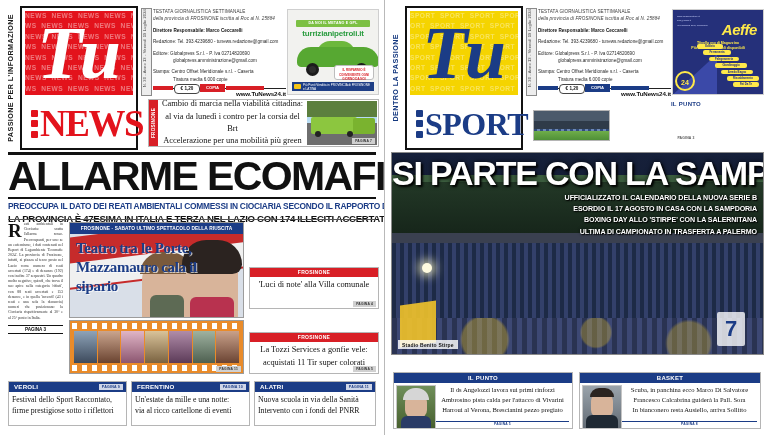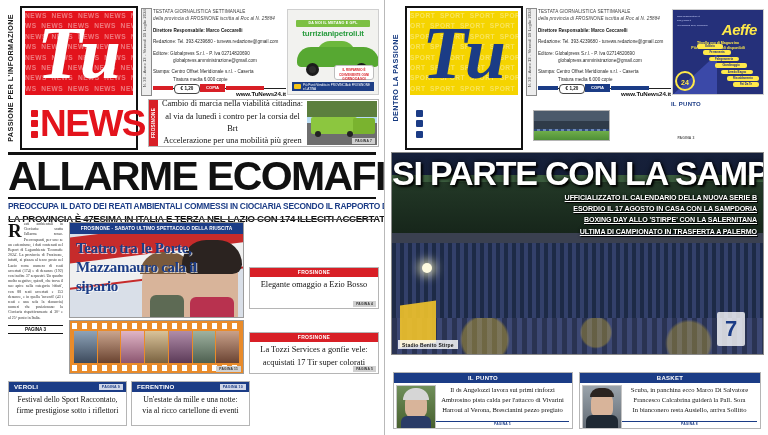--- a/index.html
+++ b/index.html
@@ -30,21 +30,21 @@
   .tu{position:absolute;left:0;right:0;top:-4px;text-align:center;
     font-family:"Liberation Serif",serif;font-style:italic;font-weight:700;
     font-size:74px;color:#ffffff;line-height:92px;
     text-shadow:0 0 1px rgba(0,0,0,.15);}
   .logo-right .tu{color:#1b3c86;}
   .logo-bottom{position:absolute;left:3px;right:3px;top:90px;height:51px;
     display:flex;align-items:center;}
   .dots{display:flex;flex-direction:column;gap:3.5px;margin-left:6px;}
   .dots i{display:block;width:7px;height:7px;background:#e3131c;border-radius:1px;}
   .logo-right .dots i{background:#1b3c86;}
-  .newsword{font-family:Liberation Sans, sans-serif;font-weight:700;
+  .newsword{font-family:Liberation Serif, serif;font-weight:700;
     font-size:37px;letter-spacing:-1.5px;color:#e3131c;margin-left:2px;
     line-height:38px;}
   .logo-right .newsword{color:#1b3c86;font-size:32px;letter-spacing:-.5px;}
 
   
   .datestrip{position:absolute;top:8px;width:9px;height:86px;
     border:1px solid #8a8a8a;background:#ededed;}
   .datestrip span{writing-mode:vertical-rl;transform:rotate(180deg);
     display:block;font-family:"Liberation Sans",sans-serif;font-size:4.1px;
     color:#3a3a3a;white-space:nowrap;padding:2px 0 0 1.6px;letter-spacing:.1px;}
@@ -179,21 +179,21 @@
 
   
   .promo{position:absolute;border:1px solid #b5b5b5;box-sizing:border-box;background:#fff;}
   .promo .p-head{position:absolute;left:0;right:0;top:0;height:10px;background:#1b3c86;}
   .promo .p-name{position:absolute;left:5px;top:0;color:#fff;
     font-family:"Liberation Sans",sans-serif;font-weight:700;font-size:6.2px;
     line-height:10px;letter-spacing:.2px;}
   .promo .p-pg{position:absolute;right:3px;top:1.5px;background:#cfd6e8;color:#1b3c86;
     font-family:"Liberation Sans",sans-serif;font-weight:700;font-size:3.6px;
     padding:1px 3px;letter-spacing:.2px;}
-  .promo .p-body{position:absolute;left:3px;right:3px;top:12px;text-align:center;}
+  .promo .p-body{position:absolute;left:3px;right:3px;top:12px;text-align:left;}
   .promo .p-body div{font-size:7.8px;color:#111;line-height:11.4px;}
 
   
   .ilpunto{position:absolute;box-sizing:border-box;}
   .ilpunto .ip-img{position:absolute;left:0;top:11px;width:75px;bottom:6px;overflow:hidden;border:1px solid #b5b5b5;}
   .ilpunto .ip-kick{position:absolute;left:75px;right:0;top:0;height:11px;
     color:#1b3c86;font-family:"Liberation Sans",sans-serif;font-weight:700;
     font-size:6px;text-align:center;line-height:11px;letter-spacing:.3px;}
   .ilpunto .ip-band{position:absolute;left:75px;right:0;top:11px;height:24px;
     background:#1b3c86;border-top:2px solid #f5d400;border-bottom:2px solid #f5d400;
@@ -206,21 +206,21 @@
 
   
   .hero{position:absolute;overflow:hidden;border:1px solid #8a8a8a;box-sizing:border-box;}
   .hero .h-title{position:absolute;left:0;right:4px;top:2px;text-align:right;
     font-family:"Liberation Sans",sans-serif;font-weight:700;font-size:34px;
     color:#fff;letter-spacing:-1.2px;line-height:36px;white-space:nowrap;
     text-shadow:0 0 5px rgba(0,0,0,.85),2px 2px 2px rgba(0,0,0,.9);}
   .hero .h-subs{position:absolute;right:6px;top:40px;text-align:right;}
   .hero .h-subs div{font-family:"Liberation Sans",sans-serif;font-weight:700;
     font-size:7.1px;color:#fff;line-height:11.2px;letter-spacing:-.1px;white-space:nowrap;
-    text-shadow:0 0 3px rgba(0,0,0,.9),1px 1px 1px rgba(0,0,0,.95);text-decoration:underline;}
+    text-shadow:0 0 3px rgba(0,0,0,.9),1px 1px 1px rgba(0,0,0,.95);}
   .hero .h-logo{position:absolute;right:18px;bottom:8px;width:28px;height:34px;
     background:rgba(255,255,255,.78);border-radius:2px;}
   .hero .h-logo:after{content:"7";position:absolute;inset:0;text-align:center;
     line-height:34px;font-family:"Liberation Sans",sans-serif;font-weight:700;
     font-size:22px;color:#1b3c86;}
   .hero .h-stadio{position:absolute;left:6px;bottom:5px;background:rgba(255,255,255,.82);
     color:#111;font-family:"Liberation Sans",sans-serif;font-weight:700;font-size:5px;
     padding:1.5px 4px;letter-spacing:.2px;}
 
   
@@ -363,30 +363,30 @@
       <div style="position:absolute;left:112px;top:6px;width:60px;height:34px;border-radius:30px 30px 12px 12px;background:#2b2320;"></div>
       <div style="position:absolute;left:120px;bottom:0;width:44px;height:20px;background:#b8324f;border-radius:6px 6px 0 0;"></div>
     </div>
     <div class="f-title">Teatro tra le Porte, Mazzamauro cala il sipario</div>
   </div>
 
 
   <div class="rail" style="left:249px;top:267px;width:130px;height:42px;">
     <div class="r-kick">FROSINONE</div>
     <div class="r-body">
-      <div>Elegante omaggio a Ezio Bosso</div>
+      <div>'Luci di note' alla Villa comunale</div>
     </div>
     <div class="pagref">PAGINA 4</div>
   </div>
 
   <div class="rail" style="left:249px;top:332px;width:130px;height:42px;">
     <div class="r-kick">FROSINONE</div>
     <div class="r-body">
       <div>La Tozzi Services a gonfie vele:</div>
-      <div>acquistati 17 Tir super colorati</div>
+      <div>acquistati 11 Tir super colorati</div>
     </div>
     <div class="pagref">PAGINA 5</div>
   </div>
 
   <div class="filmbox" style="left:69px;top:320px;width:175px;height:54px;">
     <div style="position:absolute;inset:0;background:#e98b2a;"></div>
     <div style="position:absolute;left:2px;right:2px;top:2px;height:6px;background:repeating-linear-gradient(90deg,#fff 0 5px,#e98b2a 5px 10px);"></div>
     <div style="position:absolute;left:2px;right:2px;bottom:2px;height:6px;background:repeating-linear-gradient(90deg,#fff 0 5px,#e98b2a 5px 10px);"></div>
     <div style="position:absolute;left:4px;right:4px;top:10px;bottom:10px;background:#7b4a20;overflow:hidden;display:flex;">
       <div style="flex:1;background:linear-gradient(#8ea3b8,#3d4a5c);border-right:1.5px solid #e98b2a;"></div>
@@ -413,20 +413,29 @@
   <div class="promo" style="left:131px;top:381px;width:119px;height:45px;">
     <div class="p-head"></div>
     <div class="p-name">FERENTINO</div>
     <div class="p-pg">PAGINA 10</div>
     <div class="p-body">
       <div>Un'estate da mille e una notte:</div>
       <div>via al ricco cartellone di eventi</div>
     </div>
   </div>
 
+  <div class="promo" style="left:254px;top:381px;width:122px;height:45px;">
+    <div class="p-head"></div>
+    <div class="p-name">ALATRI</div>
+    <div class="p-pg">PAGINA 11</div>
+    <div class="p-body">
+      <div>Nuova scuola in via della Sanità</div>
+      <div>Intervento con i fondi del PNRR</div>
+    </div>
+  </div>
 </div>
 
 <div class="page page-right">
 
   <div class="sidelabel blue">
     <span>DENTRO LA PASSIONE</span>
   </div>
 
   <div class="logo-box logo-right">
     <div class="logo-top">
@@ -441,20 +450,21 @@
         <div class="tile-row">ORT&nbsp; SPORT&nbsp; SPORT&nbsp; SPORT&nbsp; SP</div>
       </div>
       <div class="tu">Tu</div>
     </div>
     <div class="logo-bottom">
       <div class="dots">
           <i></i>
           <i></i>
           <i></i>
         </div>
+      <div class="newsword">SPORT</div>
     </div>
   </div>
 
   <div class="datestrip" style="left:141px;">
     <span>N. 30 - Anno 13 - Venerdì 19 Luglio 2024</span>
   </div>
 
   <div class="colophon" style="left:153px;">
     <div class="c-ti">TESTATA GIORNALISTICA SETTIMANALE</div>
     <div class="c-ti it">della provincia di FROSINONE iscritta al Roc al N. 25884</div>

